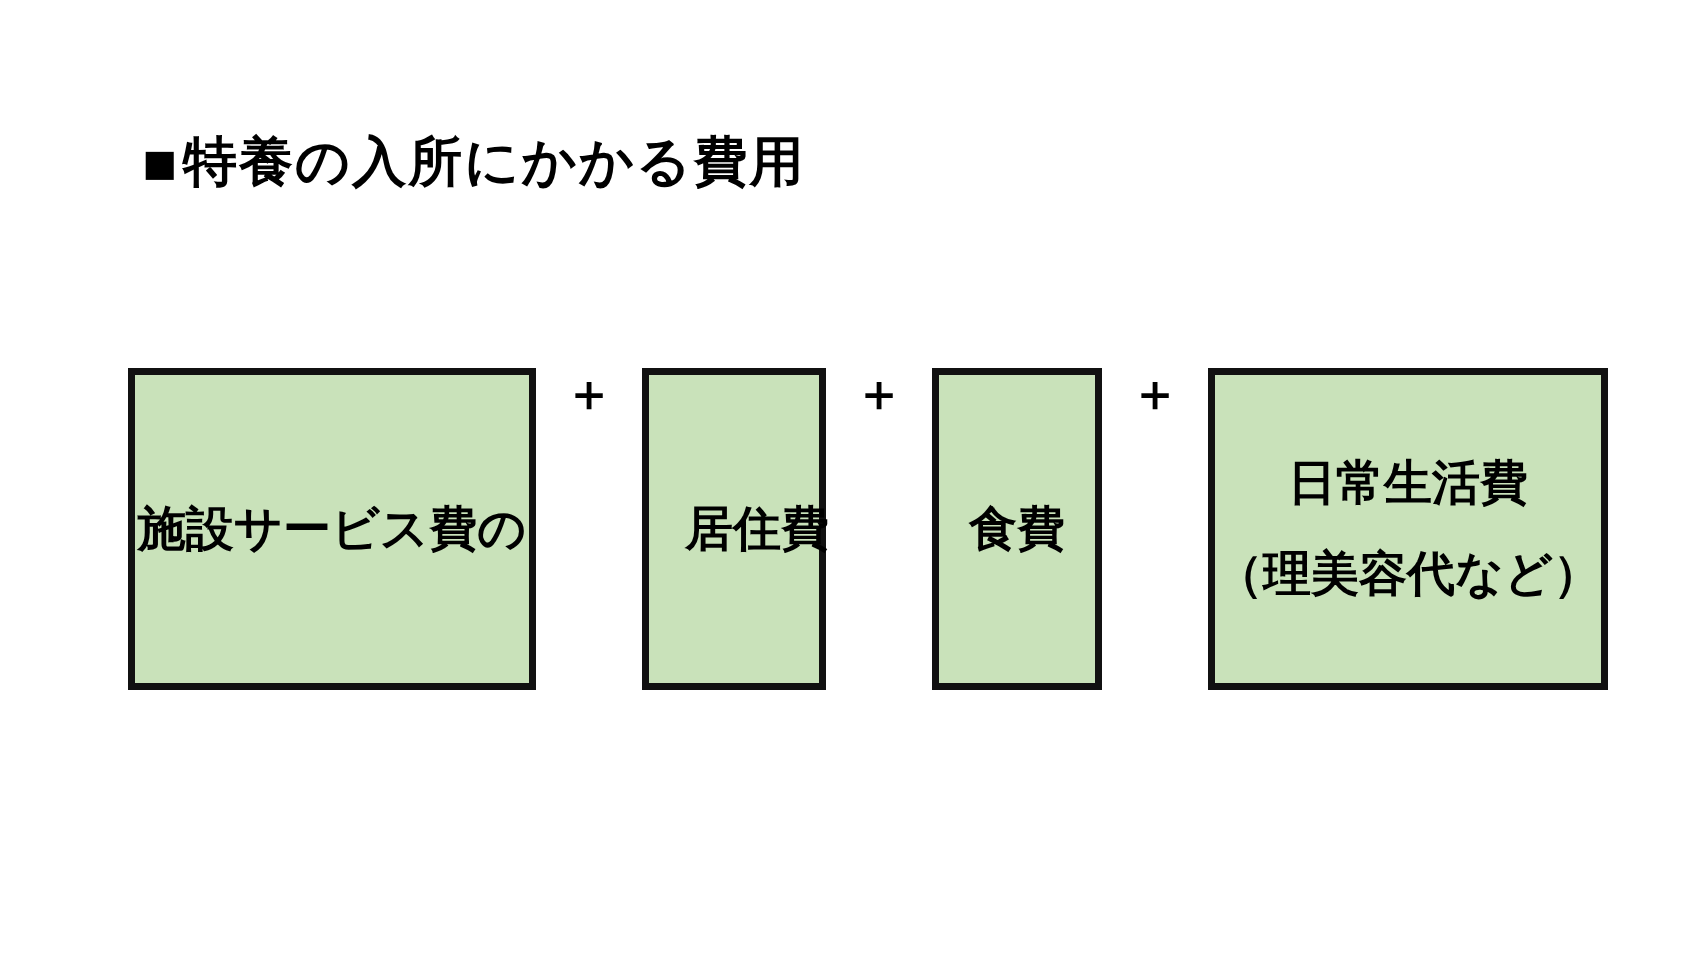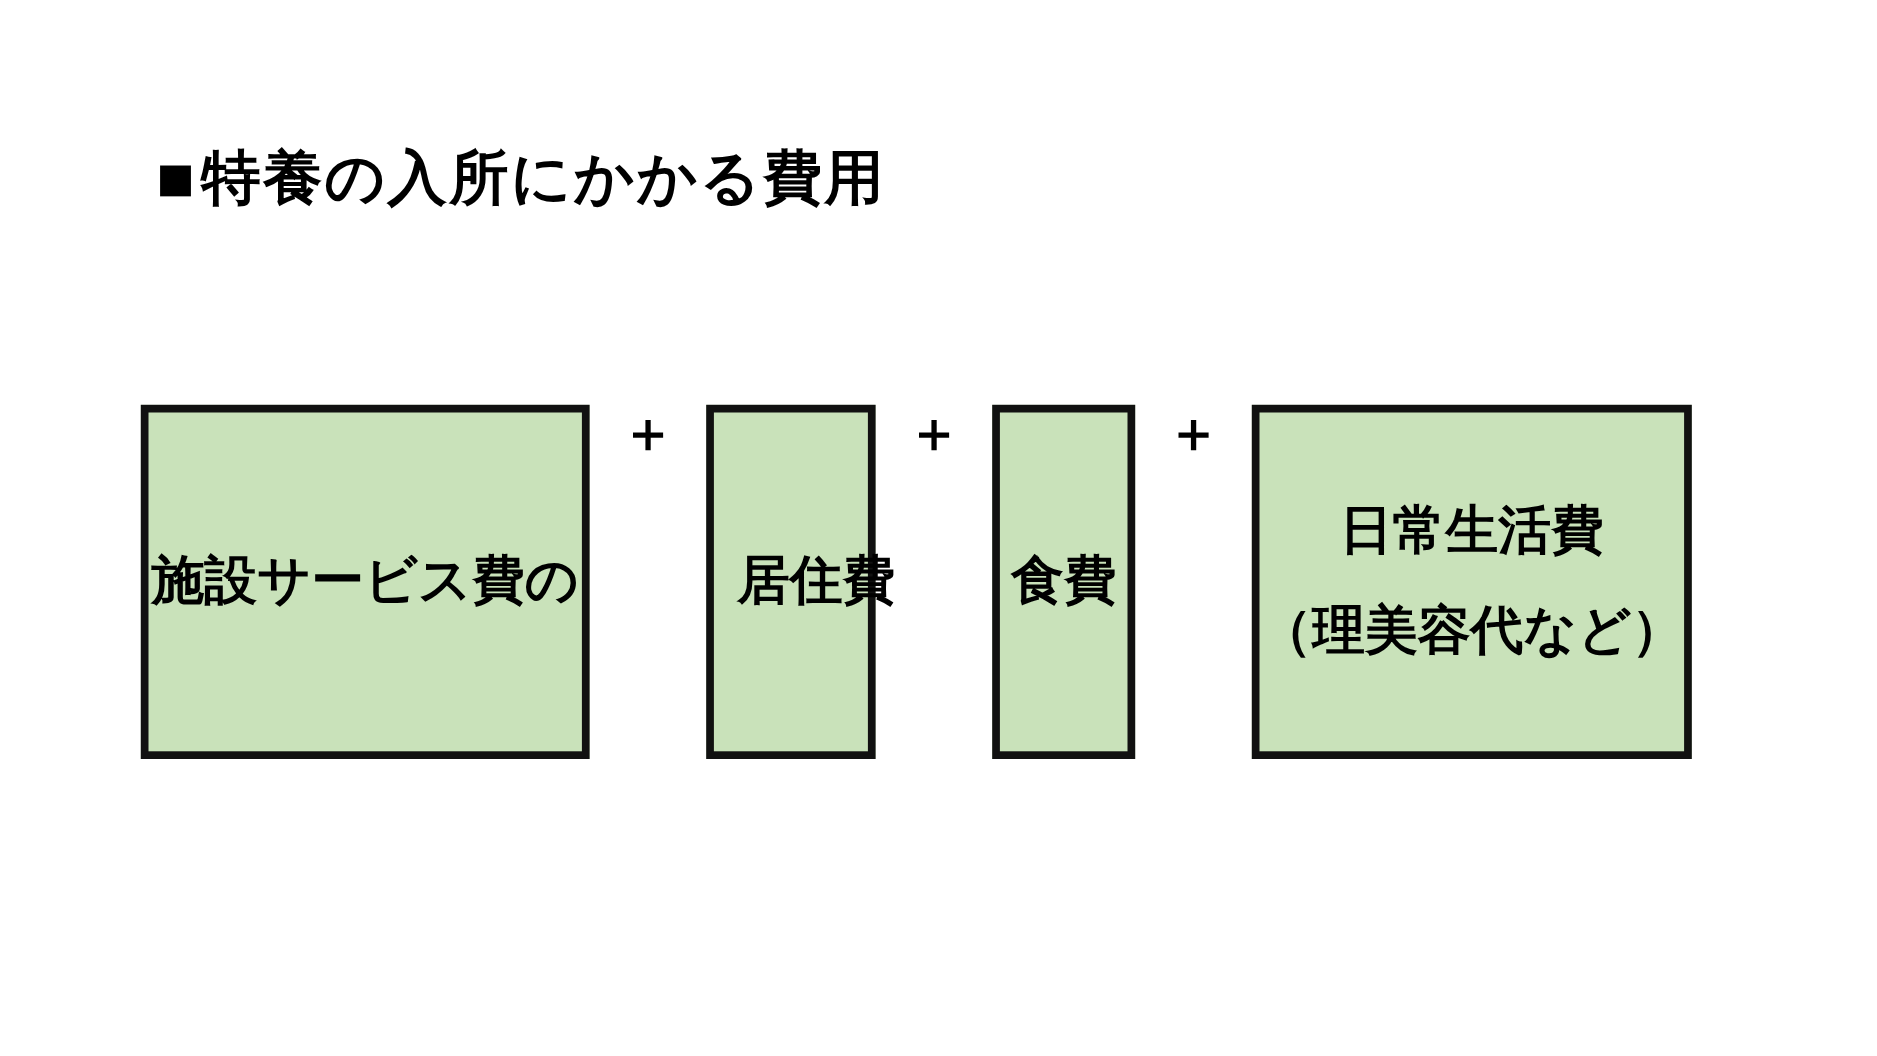--- a/index.html
+++ b/index.html
@@ -57,22 +57,22 @@
       align-items: center;
       gap: 38px;
       font-size: 48px;
       font-weight: bold;
       color: #000000;
       text-align: center;
       line-height: 1.1;
       white-space: nowrap;
     }
     .box.w-lg1 { width: 408px; }
-    .box.w-sm1 { width: 154px; padding-left: 46px; }
-    .box.w-sm2 { width: 130px; }
+    .box.w-sm1 { width: 184px; padding-left: 46px; }
+    .box.w-sm2 { width: 170px; }
     .box.w-lg2 { width: 400px; }
     .plus {
       width: 58px;
       text-align: center;
       font-size: 50px;
       font-weight: bold;
       color: #000000;
       line-height: 1;
       flex: 0 0 auto;
     }

